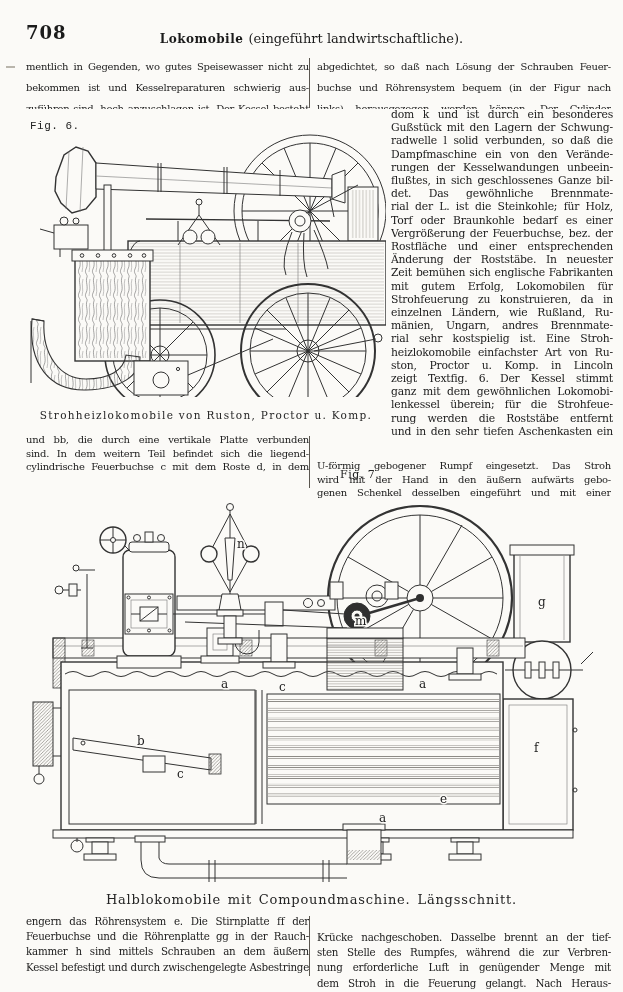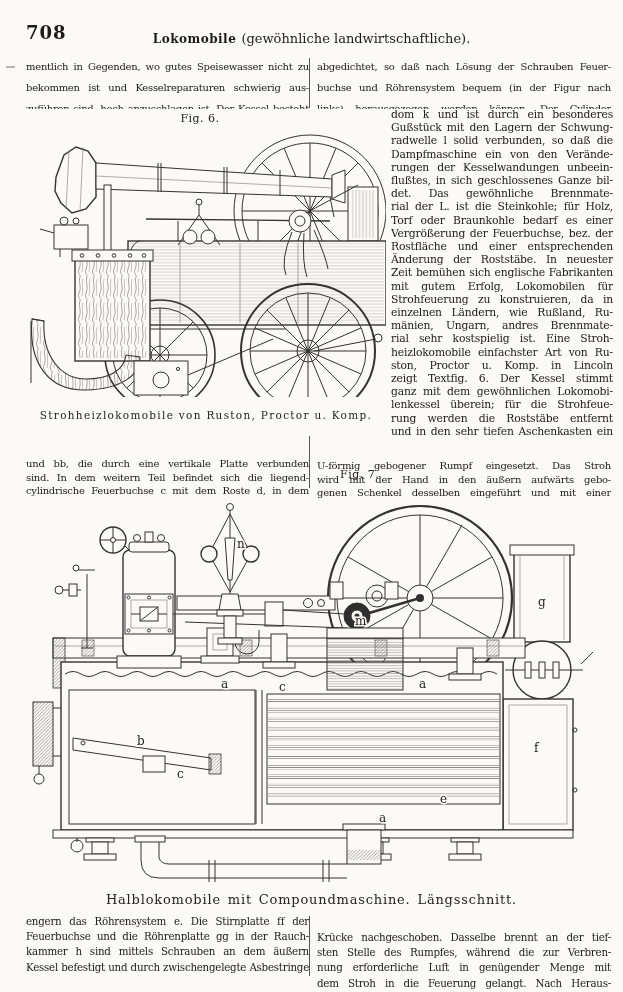--- a/index.html
+++ b/index.html
@@ -15,33 +15,33 @@
   .running-title .t-annex{font-size:13px;}
   .scan-speck{position:absolute; left:6px; top:66px; width:9px; height:2px; background:#b9b5ac;}
 
   
   .txt{position:absolute; text-align:justify; text-align-last:justify; white-space:pre-line; overflow:hidden;}
   .wide{font-size:10px; line-height:21px; letter-spacing:-0.25px;}
   .col-top-left   {left:26px;  top:56px;  width:283px; height:53px;}
   .col-top-right  {left:317px; top:56px;  width:294px; height:53px;}
   .col-narrow     {left:391px; top:108px; width:222px; height:332px;
                    font-size:10.8px; line-height:13.2px; letter-spacing:-0.2px;}
-  .col-mid-left   {left:26px;  top:433px; width:283px; height:43px; font-size:10px; line-height:13.5px; letter-spacing:-0.25px;margin-top:24px;}
+  .col-mid-left   {left:26px;  top:433px; width:283px; height:43px; font-size:10px; line-height:13.5px; letter-spacing:-0.25px;}
   .col-mid-right  {left:317px; top:440px; width:294px; height:43px; font-size:10px; line-height:13.5px; letter-spacing:-0.25px;margin-top:19px;}
   .col-bot-left   {left:26px;  top:914px; width:283px; height:63px; font-size:10.3px; line-height:15.2px; letter-spacing:-0.25px;}
   .col-bot-right  {left:317px; top:914px; width:294px; height:63px; font-size:10.3px; line-height:15.2px; letter-spacing:-0.25px;margin-top:16px;}
 
   .col-rule{position:absolute; width:1px; background:#5a564f;}
   .rule1{left:309px; top:58px;  height:50px;}
   .rule2{left:309px; top:436px; height:52px;}
   .rule3{left:309px; top:916px; height:60px;}
 
   
   .fig-label{position:absolute; font-size:11px; letter-spacing:.5px; color:#222;}
-  .fig6-label{left:30px; top:112px; width:340px; text-align:center;}
+  .fig6-label{left:30px; top:120px; width:340px; font-family:Liberation Mono, monospace;}
   .fig7-label{left:316px; top:468px;margin-left:24px;}
   .fig-caption{position:absolute; text-align:center; color:#242424;}
   .fig6-caption{left:15px; top:409px; width:382px; font-size:10.5px; letter-spacing:1.3px;}
   .fig7-caption{left:0;   top:892px; width:623px; font-size:13px; letter-spacing:.8px; word-spacing:2px;}
 
   .fig-art{position:absolute;}
   .fig6-art{left:28px; top:133px;}
   .fig7-art{left:25px; top:498px;}
 
   svg{display:block;}
@@ -54,21 +54,21 @@
 </style>
 </head>
 <body>
 
 <div class="page">
 
   <div class="scan-speck"></div>
   <div class="page-number">708</div>
   <div class="running-title">
     <span class="t-main">Lokomobile</span>
-    <span class="t-annex">(gewöhnliche landwirtschaftliche).</span>
+    <span class="t-annex">(eingeführt landwirtschaftliche).</span>
   </div>
 
   <div class="txt wide col-top-left">mentlich in Gegenden, wo gutes Speisewasser nicht zu
 bekommen ist und Kesselreparaturen schwierig aus-
 zuführen sind, hoch anzuschlagen ist. Der Kessel besteht
 (Textfig. 5) aus zwei ungleich weiten Cylindern aa</div>
   <div class="txt wide col-top-right">abgedichtet, so daß nach Lösung der Schrauben Feuer-
 buchse und Röhrensystem bequem (in der Figur nach
 links) herausgezogen werden können.  Der Cylinder
 i der Wolfschen L. liegt in einem viereckigen Dampf-</div>

